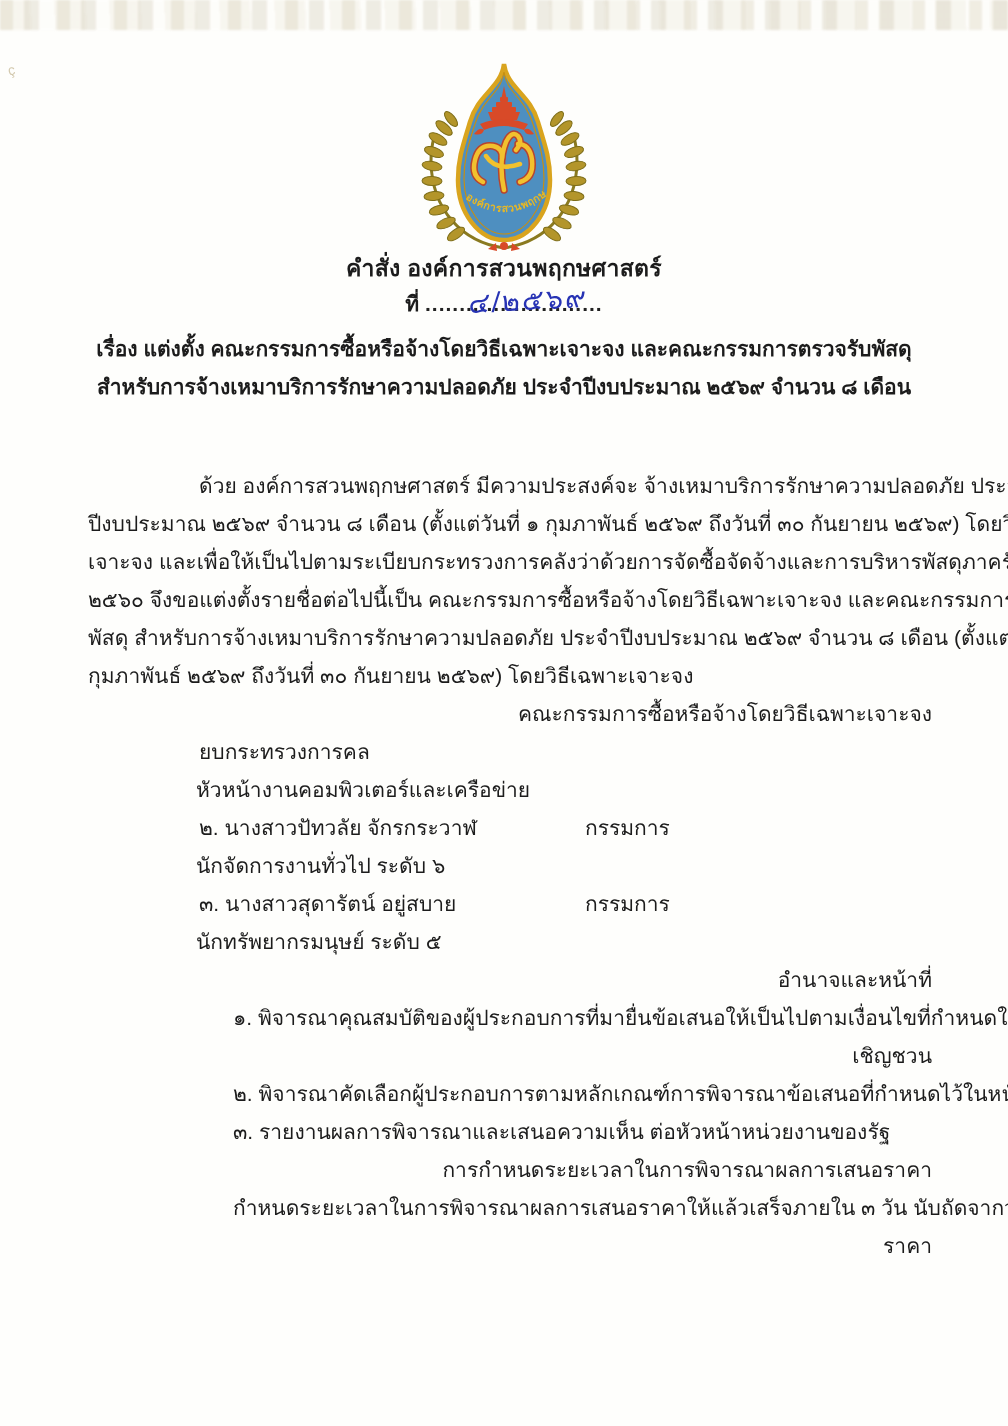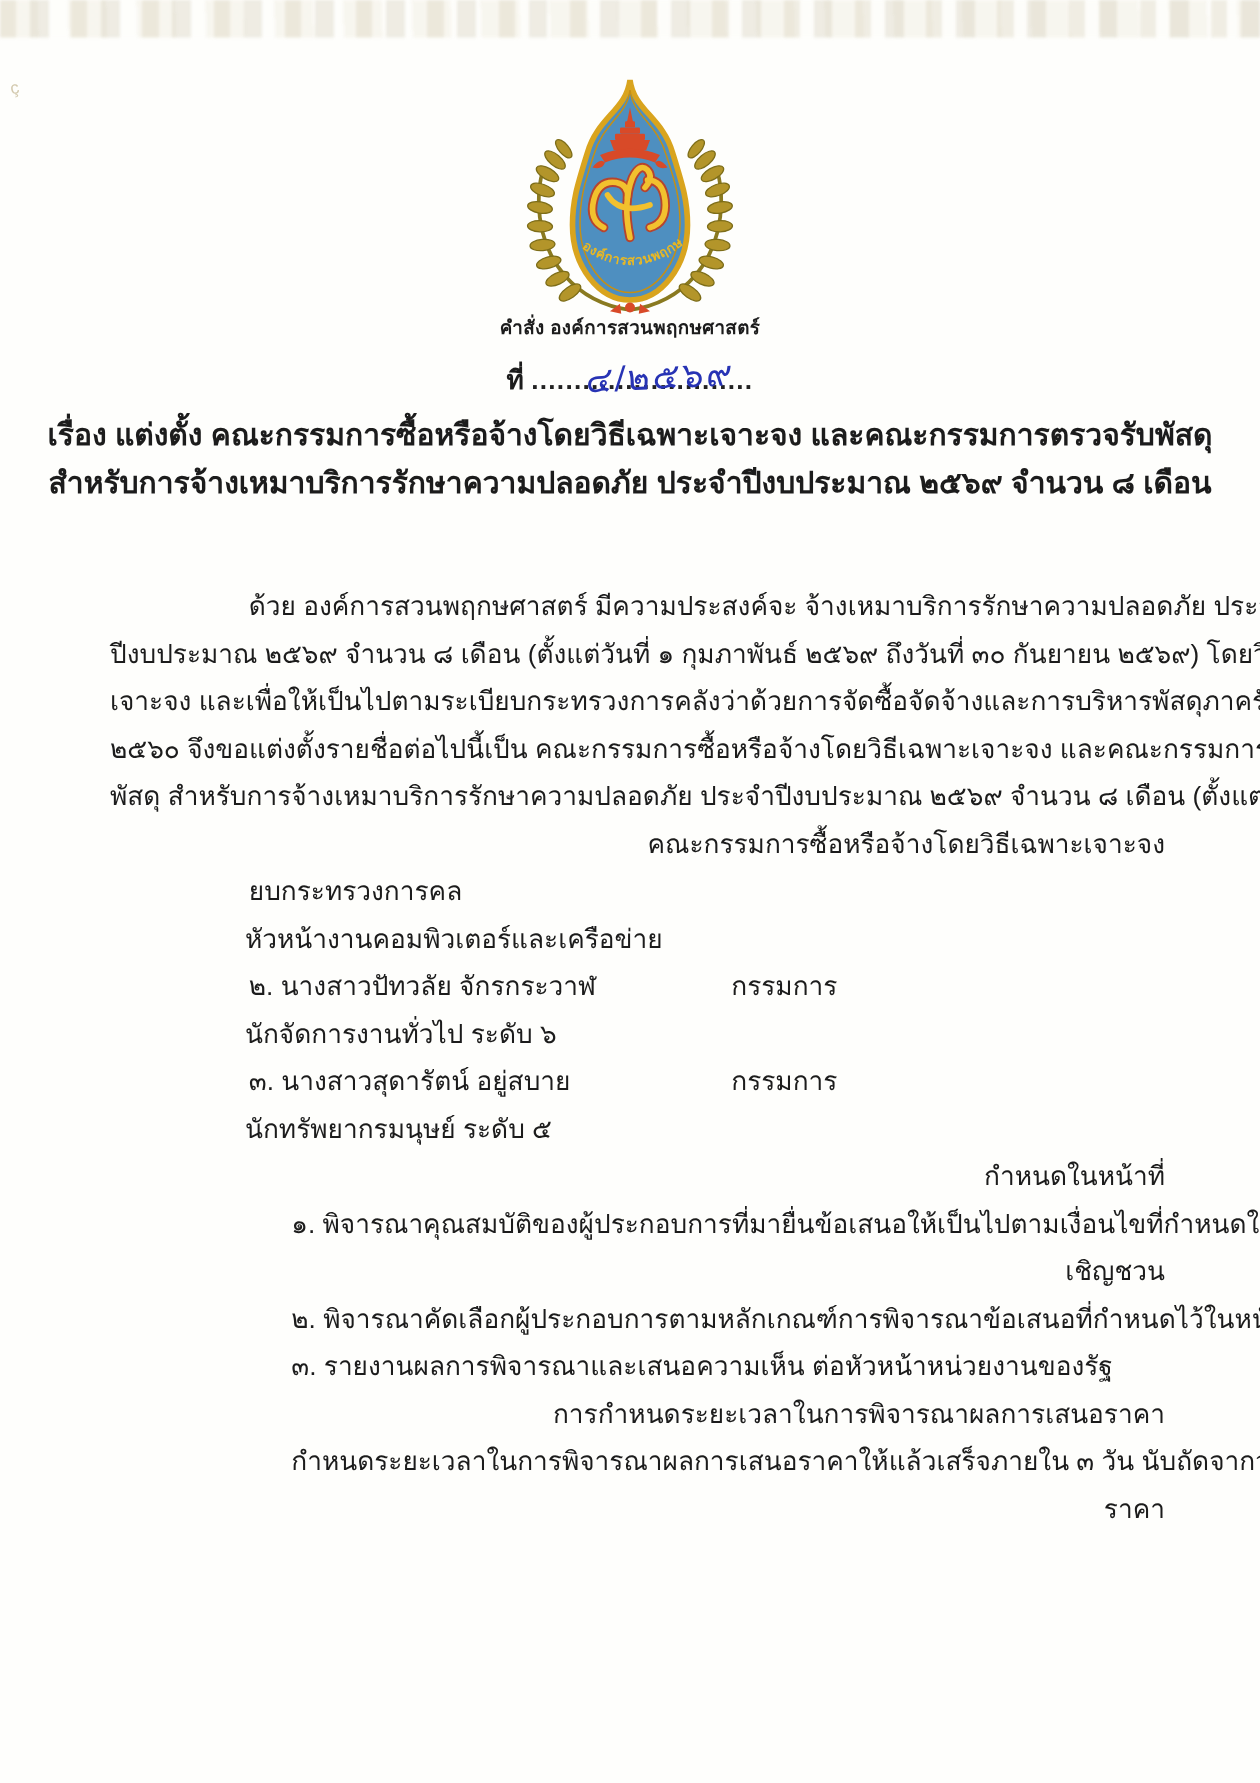--- a/index.html
+++ b/index.html
@@ -28,37 +28,37 @@
     position:absolute;left:8px;top:62px;
     color:#c9bd9c;font-size:14px;transform:rotate(-12deg);
     opacity:.8;
   }
   .emblem{
     position:absolute;left:50%;top:60px;transform:translateX(-50%);
     width:176px;height:196px;
   }
   .title{
     position:absolute;top:250px;left:0;width:100%;
-    text-align:center;font-size:15px;font-weight:700;letter-spacing:.3px;
+    text-align:center;font-size:23px;font-weight:700;letter-spacing:.3px;
   }
   .doc-number{
     position:absolute;top:287px;left:0;width:100%;
     text-align:center;font-size:21px;font-weight:700;
   }
   .doc-number .dots{
     letter-spacing:1px;font-weight:700;color:#222;
   }
   .handwritten{
     position:absolute;top:-14px;left:50%;transform:translateX(-38%) rotate(-3deg) skewX(-6deg);
     color:#2733b4;font-size:28px;font-weight:400;letter-spacing:2px;
     white-space:nowrap;
   }
   .subject{
     position:absolute;top:330px;left:0;width:100%;
-    text-align:center;font-size:24px;font-weight:700;line-height:38px;
+    text-align:center;font-size:21px;font-weight:700;line-height:38px;
   }
   .body{
     position:absolute;top:467px;left:88px;width:844px;
     font-size:21px;line-height:38px;
   }
   .line{white-space:nowrap;}
   .indent-first{margin-left:111px;}
   .blk{text-align:right;}
   .duty-first{margin-left:145px;}
   .sub-pos{margin-left:108px;}
@@ -161,41 +161,42 @@
     <div class="sline">สำหรับการจ้างเหมาบริการรักษาความปลอดภัย ประจำปีงบประมาณ ๒๕๖๙ จำนวน ๘ เดือน</div>
   </div>
 
   <div class="body">
 
     <div class="line indent-first">ด้วย องค์การสวนพฤกษศาสตร์ มีความประสงค์จะ จ้างเหมาบริการรักษาความปลอดภัย ประจำ</div>
     <div class="line">ปีงบประมาณ ๒๕๖๙ จำนวน ๘ เดือน (ตั้งแต่วันที่ ๑ กุมภาพันธ์ ๒๕๖๙ ถึงวันที่ ๓๐ กันยายน ๒๕๖๙) โดยวิธีเฉพาะ</div>
     <div class="line">เจาะจง  และเพื่อให้เป็นไปตามระเบียบกระทรวงการคลังว่าด้วยการจัดซื้อจัดจ้างและการบริหารพัสดุภาครัฐ พ.ศ.</div>
     <div class="line">๒๕๖๐ จึงขอแต่งตั้งรายชื่อต่อไปนี้เป็น คณะกรรมการซื้อหรือจ้างโดยวิธีเฉพาะเจาะจง และคณะกรรมการตรวจรับ</div>
     <div class="line">พัสดุ สำหรับการจ้างเหมาบริการรักษาความปลอดภัย ประจำปีงบประมาณ ๒๕๖๙ จำนวน ๘ เดือน (ตั้งแต่วันที่ ๑</div>
+    <div class="line">กุมภาพันธ์ ๒๕๖๙ ถึงวันที่ ๓๐ กันยายน ๒๕๖๙) โดยวิธีเฉพาะเจาะจง</div>
 
     <div class="line blk">คณะกรรมการซื้อหรือจ้างโดยวิธีเฉพาะเจาะจง</div>
 
     <div class="committee-row">
       <span class="role">ยบกระทรวงการคล</span>
     </div>
     <div class="line sub-pos">หัวหน้างานคอมพิวเตอร์และเครือข่าย</div>
 
     <div class="committee-row">
       <span class="name">๒. นางสาวปัทวลัย จักรกระวาฬ</span>
       <span class="role">กรรมการ</span>
     </div>
     <div class="line sub-pos">นักจัดการงานทั่วไป ระดับ ๖</div>
 
     <div class="committee-row">
       <span class="name">๓. นางสาวสุดารัตน์ อยู่สบาย</span>
       <span class="role">กรรมการ</span>
     </div>
     <div class="line sub-pos">นักทรัพยากรมนุษย์ ระดับ ๕</div>
 
-    <div class="line blk">กำหนดในหน้าที่</div>
+    <div class="line blk">อำนาจและหน้าที่</div>
 
     <div class="line duty-first">๑. พิจารณาคุณสมบัติของผู้ประกอบการที่มายื่นข้อเสนอให้เป็นไปตามเงื่อนไขที่กำหนดในหนังสือ</div>
     <div class="line blk">เชิญชวน</div>
     <div class="line duty-first">๒. พิจารณาคัดเลือกผู้ประกอบการตามหลักเกณฑ์การพิจารณาข้อเสนอที่กำหนดไว้ในหนังสือเชิญ</div>
     <div class="line duty-first">๓. รายงานผลการพิจารณาและเสนอความเห็น ต่อหัวหน้าหน่วยงานของรัฐ</div>
 
     <div class="line blk">การกำหนดระยะเวลาในการพิจารณาผลการเสนอราคา</div>
     <div class="line duty-first">กำหนดระยะเวลาในการพิจารณาผลการเสนอราคาให้แล้วเสร็จภายใน ๓ วัน นับถัดจากวันเสนอ</div>
     <div class="line blk">ราคา</div>
 

